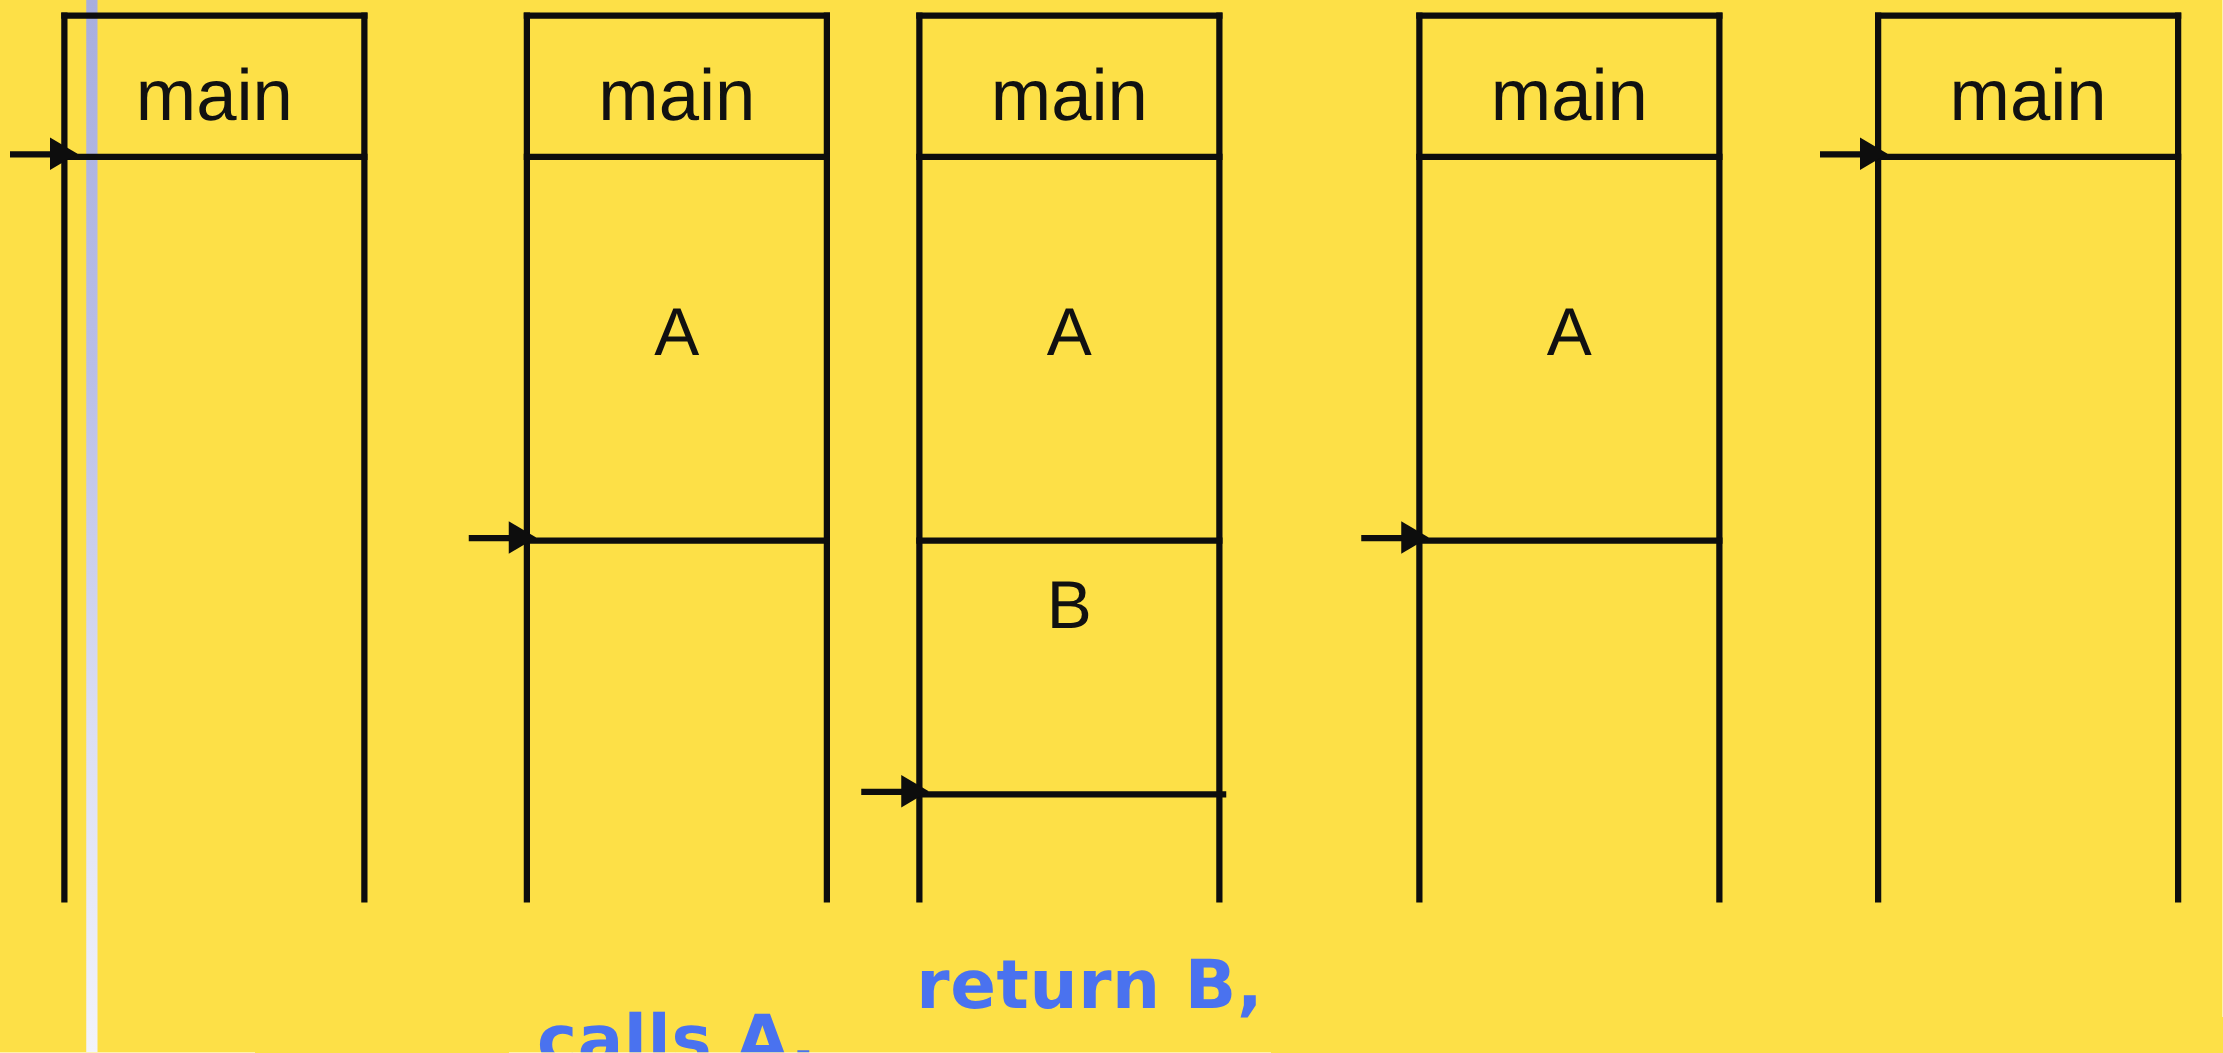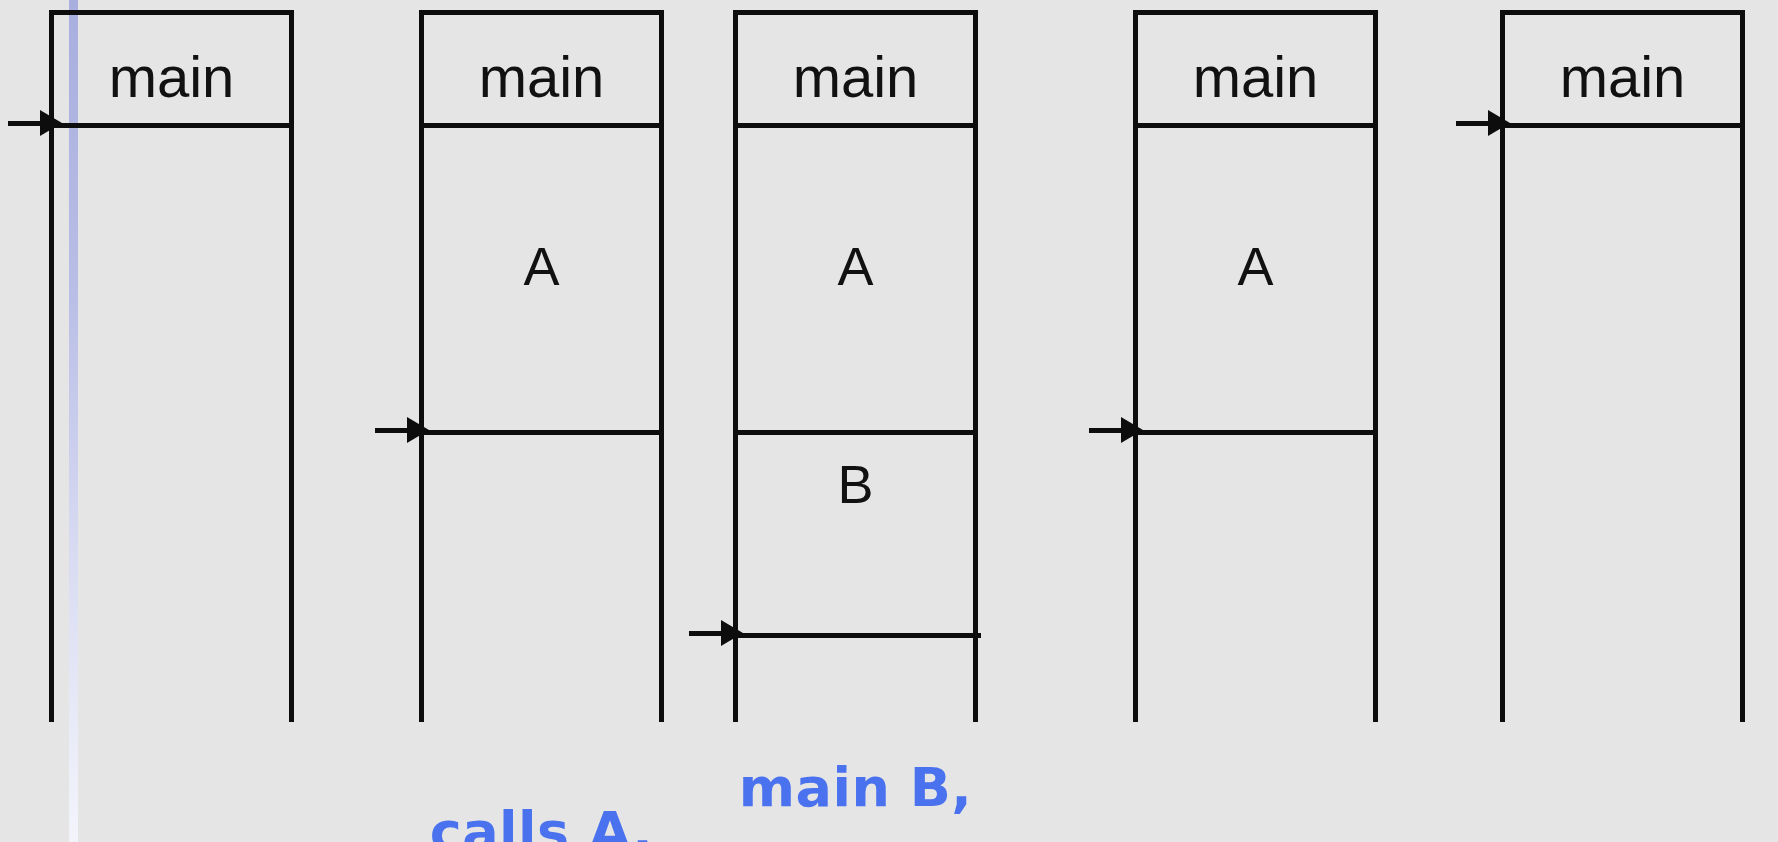--- a/index.html
+++ b/index.html
@@ -7,21 +7,21 @@
     padding: 0;
     background: #ffffff;
   }
   body {
     font-family: "Liberation Sans", sans-serif;
   }
   #stage {
     position: relative;
     width: 1778px;
     height: 842px;
-    background: #e5e5e5;
+    background: #fde047;
     overflow: hidden;
   }
 
   
   .guide-line {
     position: absolute;
     width: 9px;
     top: 0;
     background: linear-gradient(to bottom, #a8aede 0%, #b9bee6 35%, #dcdff3 70%, #f3f4fb 100%);
   }
@@ -148,21 +148,21 @@
     <div class="divider" style="left:0; right:0; top:420px;"></div>
     <div class="divider" style="left:0; right:-3px; top:623px;"></div>
     <div class="frame-label main-label" style="left:0; right:0; top:38px;">main</div>
     <div class="frame-label fn-label" style="left:0; right:0; top:229px;">A</div>
     <div class="frame-label fn-label" style="left:0; right:0; top:447px;">B</div>
   </div>
   <div class="arrow" style="left:689px; top:630px; width:52px;">
     <div class="shaft" style="width:40px;"></div>
     <div class="head"></div>
   </div>
-  <div class="caption" style="left:733px; width:245px; top:756px;">main B,</div>
+  <div class="caption" style="left:733px; width:245px; top:756px;">return B,</div>
 
   <div class="stack" style="left:1133px; top:10px; width:245px; height:712px;">
     <div class="top-edge"></div>
     <div class="side left"></div>
     <div class="side right"></div>
     <div class="divider" style="left:0; right:0; top:113px;"></div>
     <div class="divider" style="left:0; right:0; top:420px;"></div>
     <div class="frame-label main-label" style="left:0; right:0; top:38px;">main</div>
     <div class="frame-label fn-label" style="left:0; right:0; top:229px;">A</div>
   </div>

